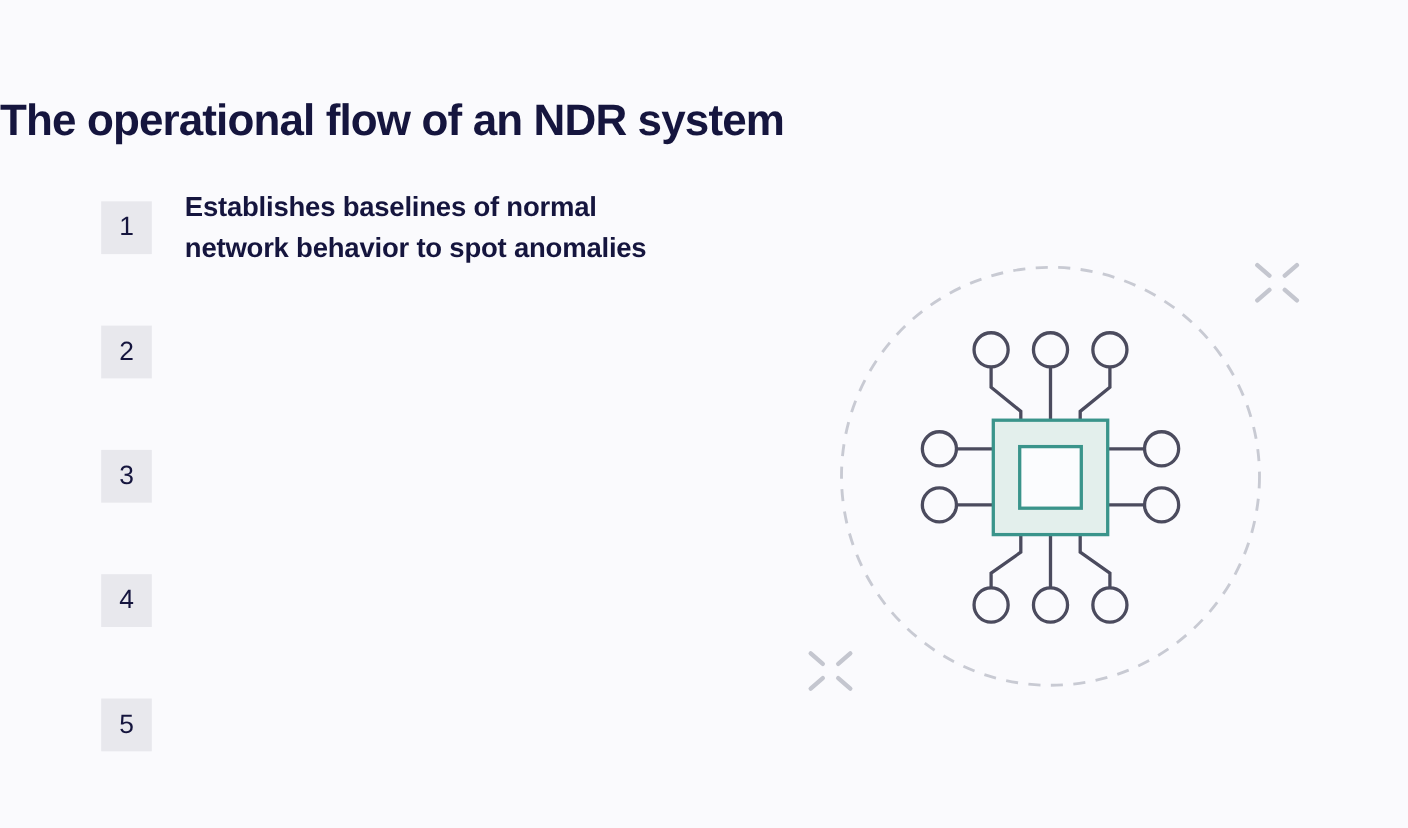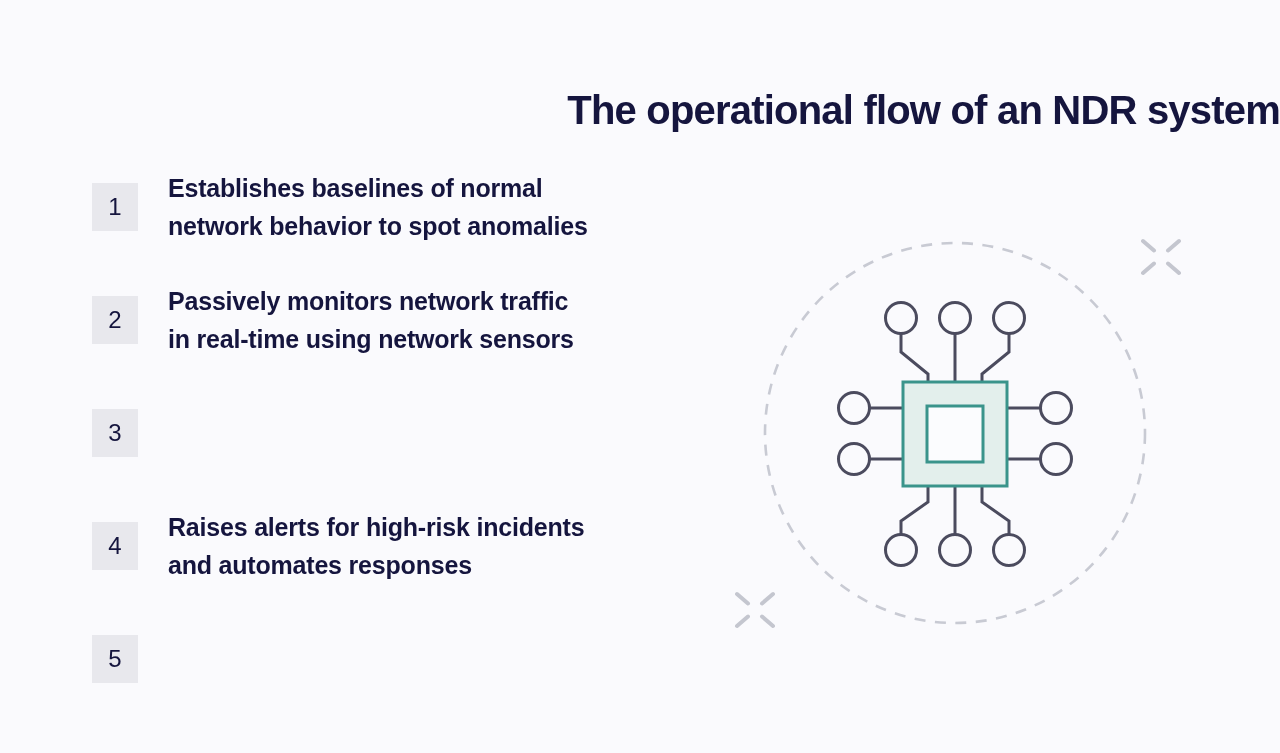--- a/index.html
+++ b/index.html
@@ -12,21 +12,21 @@
     background: #fafafd;
     font-family: "Liberation Sans", sans-serif;
     position: relative;
     overflow: hidden;
   }
   .title {
     position: absolute;
     top: 61px;
     left: 0;
     width: 100%;
-    text-align: right;
+    text-align: left;
     font-size: 40px;
     font-weight: 700;
     letter-spacing: -0.8px;
     color: #15153e;
   }
   .steps {
     position: absolute;
     left: 92px;
     top: 169px;
     display: flex;
@@ -104,30 +104,26 @@
 <h1 class="title">The operational flow of an NDR system</h1>
 
 <div class="steps">
   <div class="step">
     <div class="badge">1</div>
     <div class="step-text">Establishes baselines of normal
 network behavior to spot anomalies</div>
   </div>
   <div class="step">
     <div class="badge">2</div>
-    <div class="step-text">Passively monitors network traffic
-in real-time using network sensors</div>
   </div>
   <div class="step">
     <div class="badge">3</div>
   </div>
   <div class="step">
     <div class="badge">4</div>
-    <div class="step-text">Raises alerts for high-risk incidents
-and automates responses</div>
   </div>
   <div class="step">
     <div class="badge">5</div>
   </div>
 </div>
 
 <svg class="illustration" viewBox="700 215 500 430" xmlns="http://www.w3.org/2000/svg">
 
   <circle class="dashed-ring" cx="955" cy="433" r="190"></circle>
 

